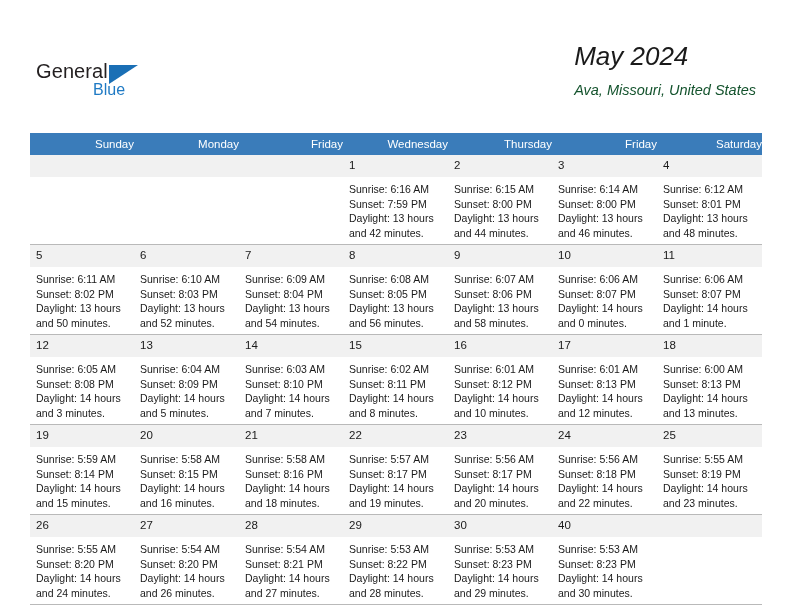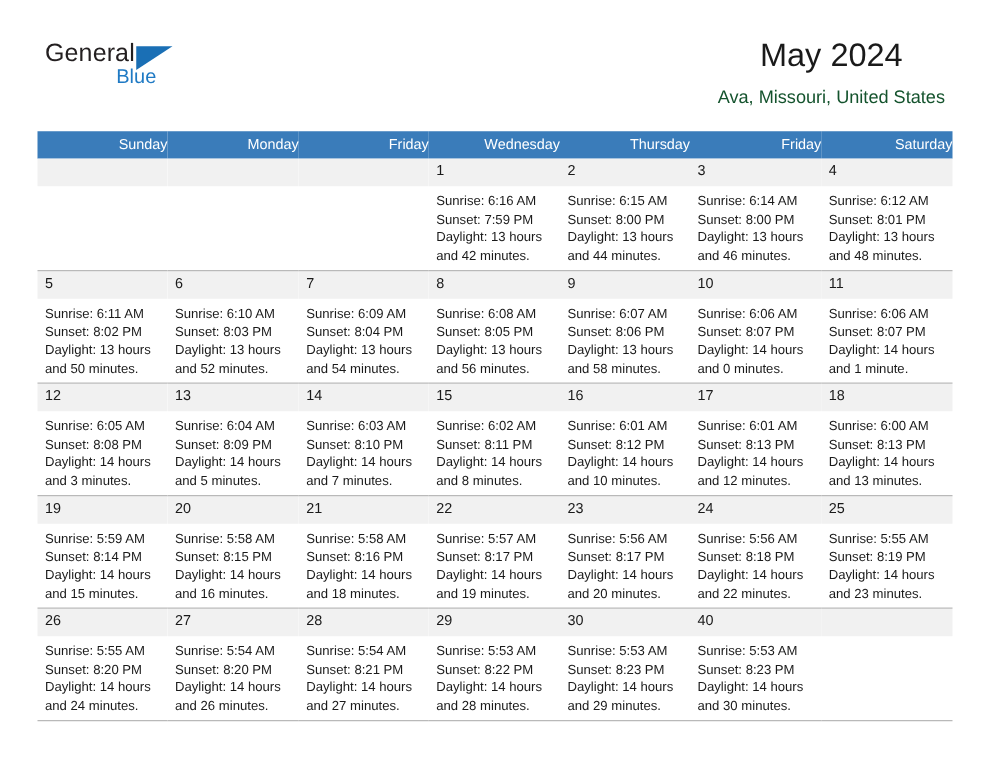--- a/index.html
+++ b/index.html
@@ -12,20 +12,21 @@
     height: 612px;
     font-family: "Liberation Sans", sans-serif;
     color: #000000;
     overflow: hidden;
   }
   .page {
     position: relative;
     width: 792px;
     height: 448px;
     box-sizing: border-box;
+    margin-top: 28px;
   }
 
   
   .top {
     position: relative;
     height: 74px;
     padding: 0 36px;
     box-sizing: border-box;
   }
   .logo {
@@ -57,22 +58,23 @@
     position: absolute;
     left: 57px;
     top: 19px;
     font-size: 16px;
     color: #1f7ac4;
     line-height: 22px;
   }
   .title-block {
     position: absolute;
     right: 36px;
-    top: 28px;
-    text-align: center;
+    top: 12px;
+    text-align: left;
+    font-style: italic;
   }
   .cal-title {
     font-size: 26px;
     color: #1a1a1a;
     line-height: 32px;
     font-weight: normal;
     margin: 0;
     white-space: nowrap;
   }
   .cal-sub {

